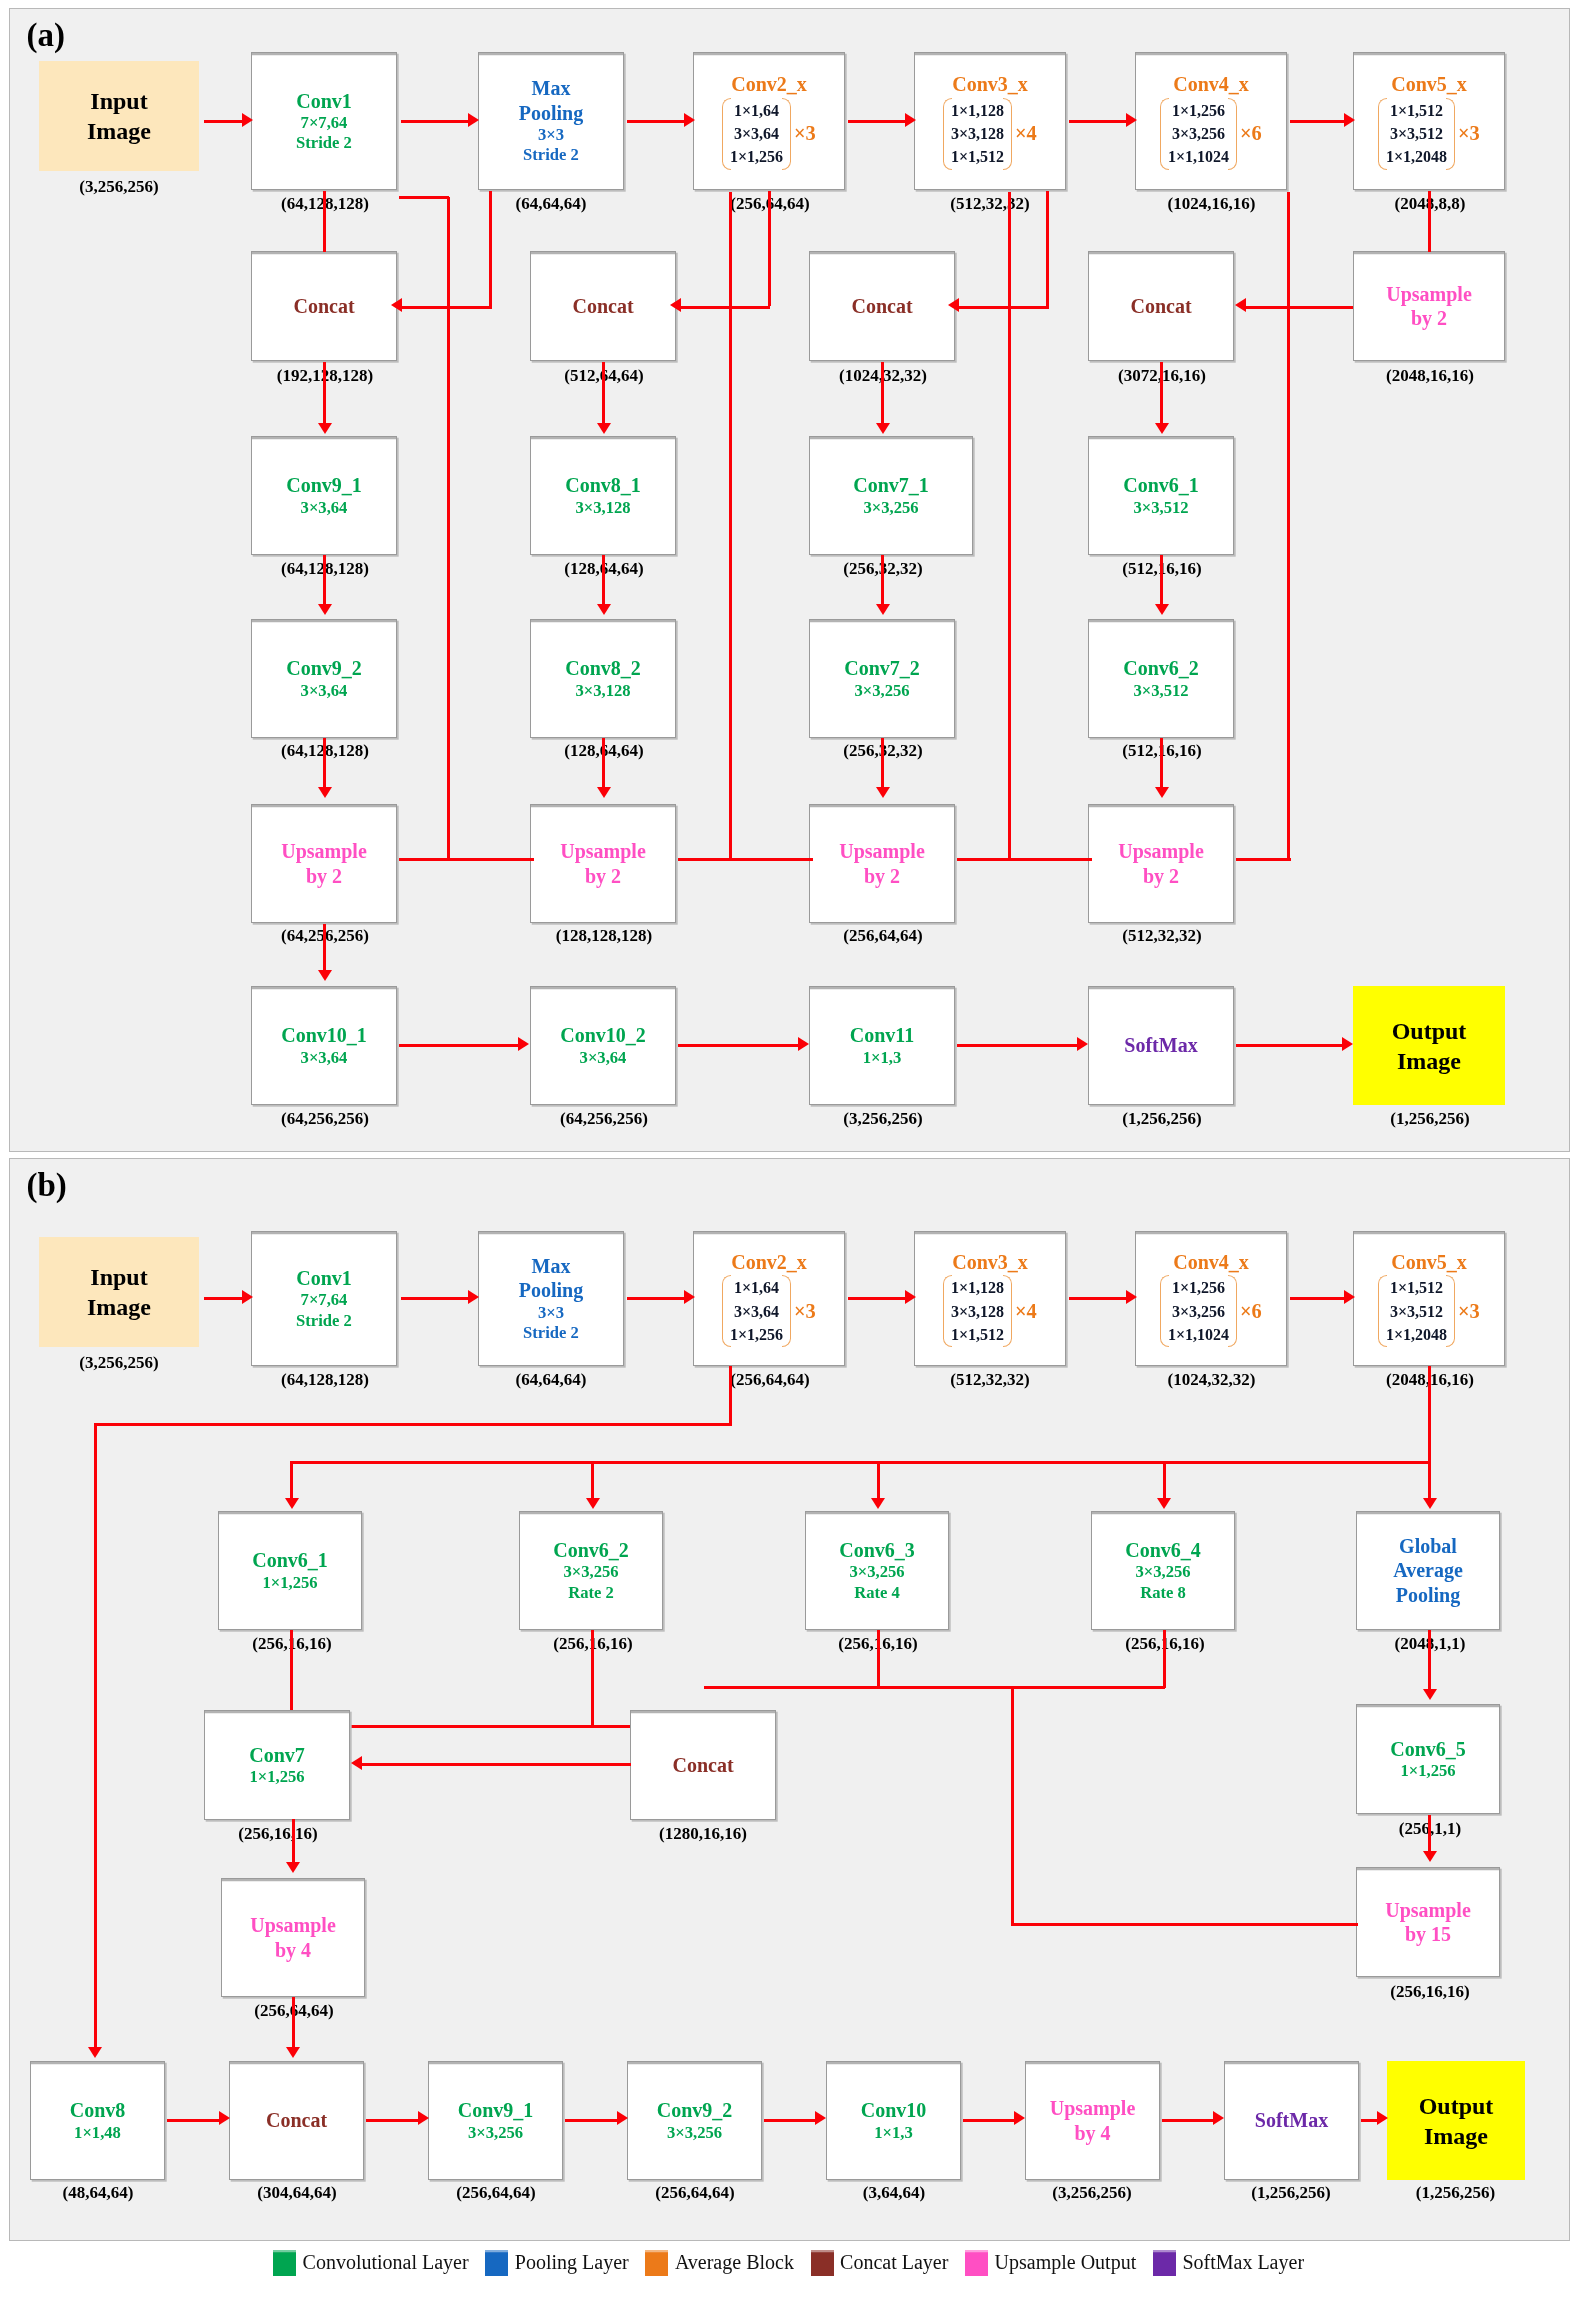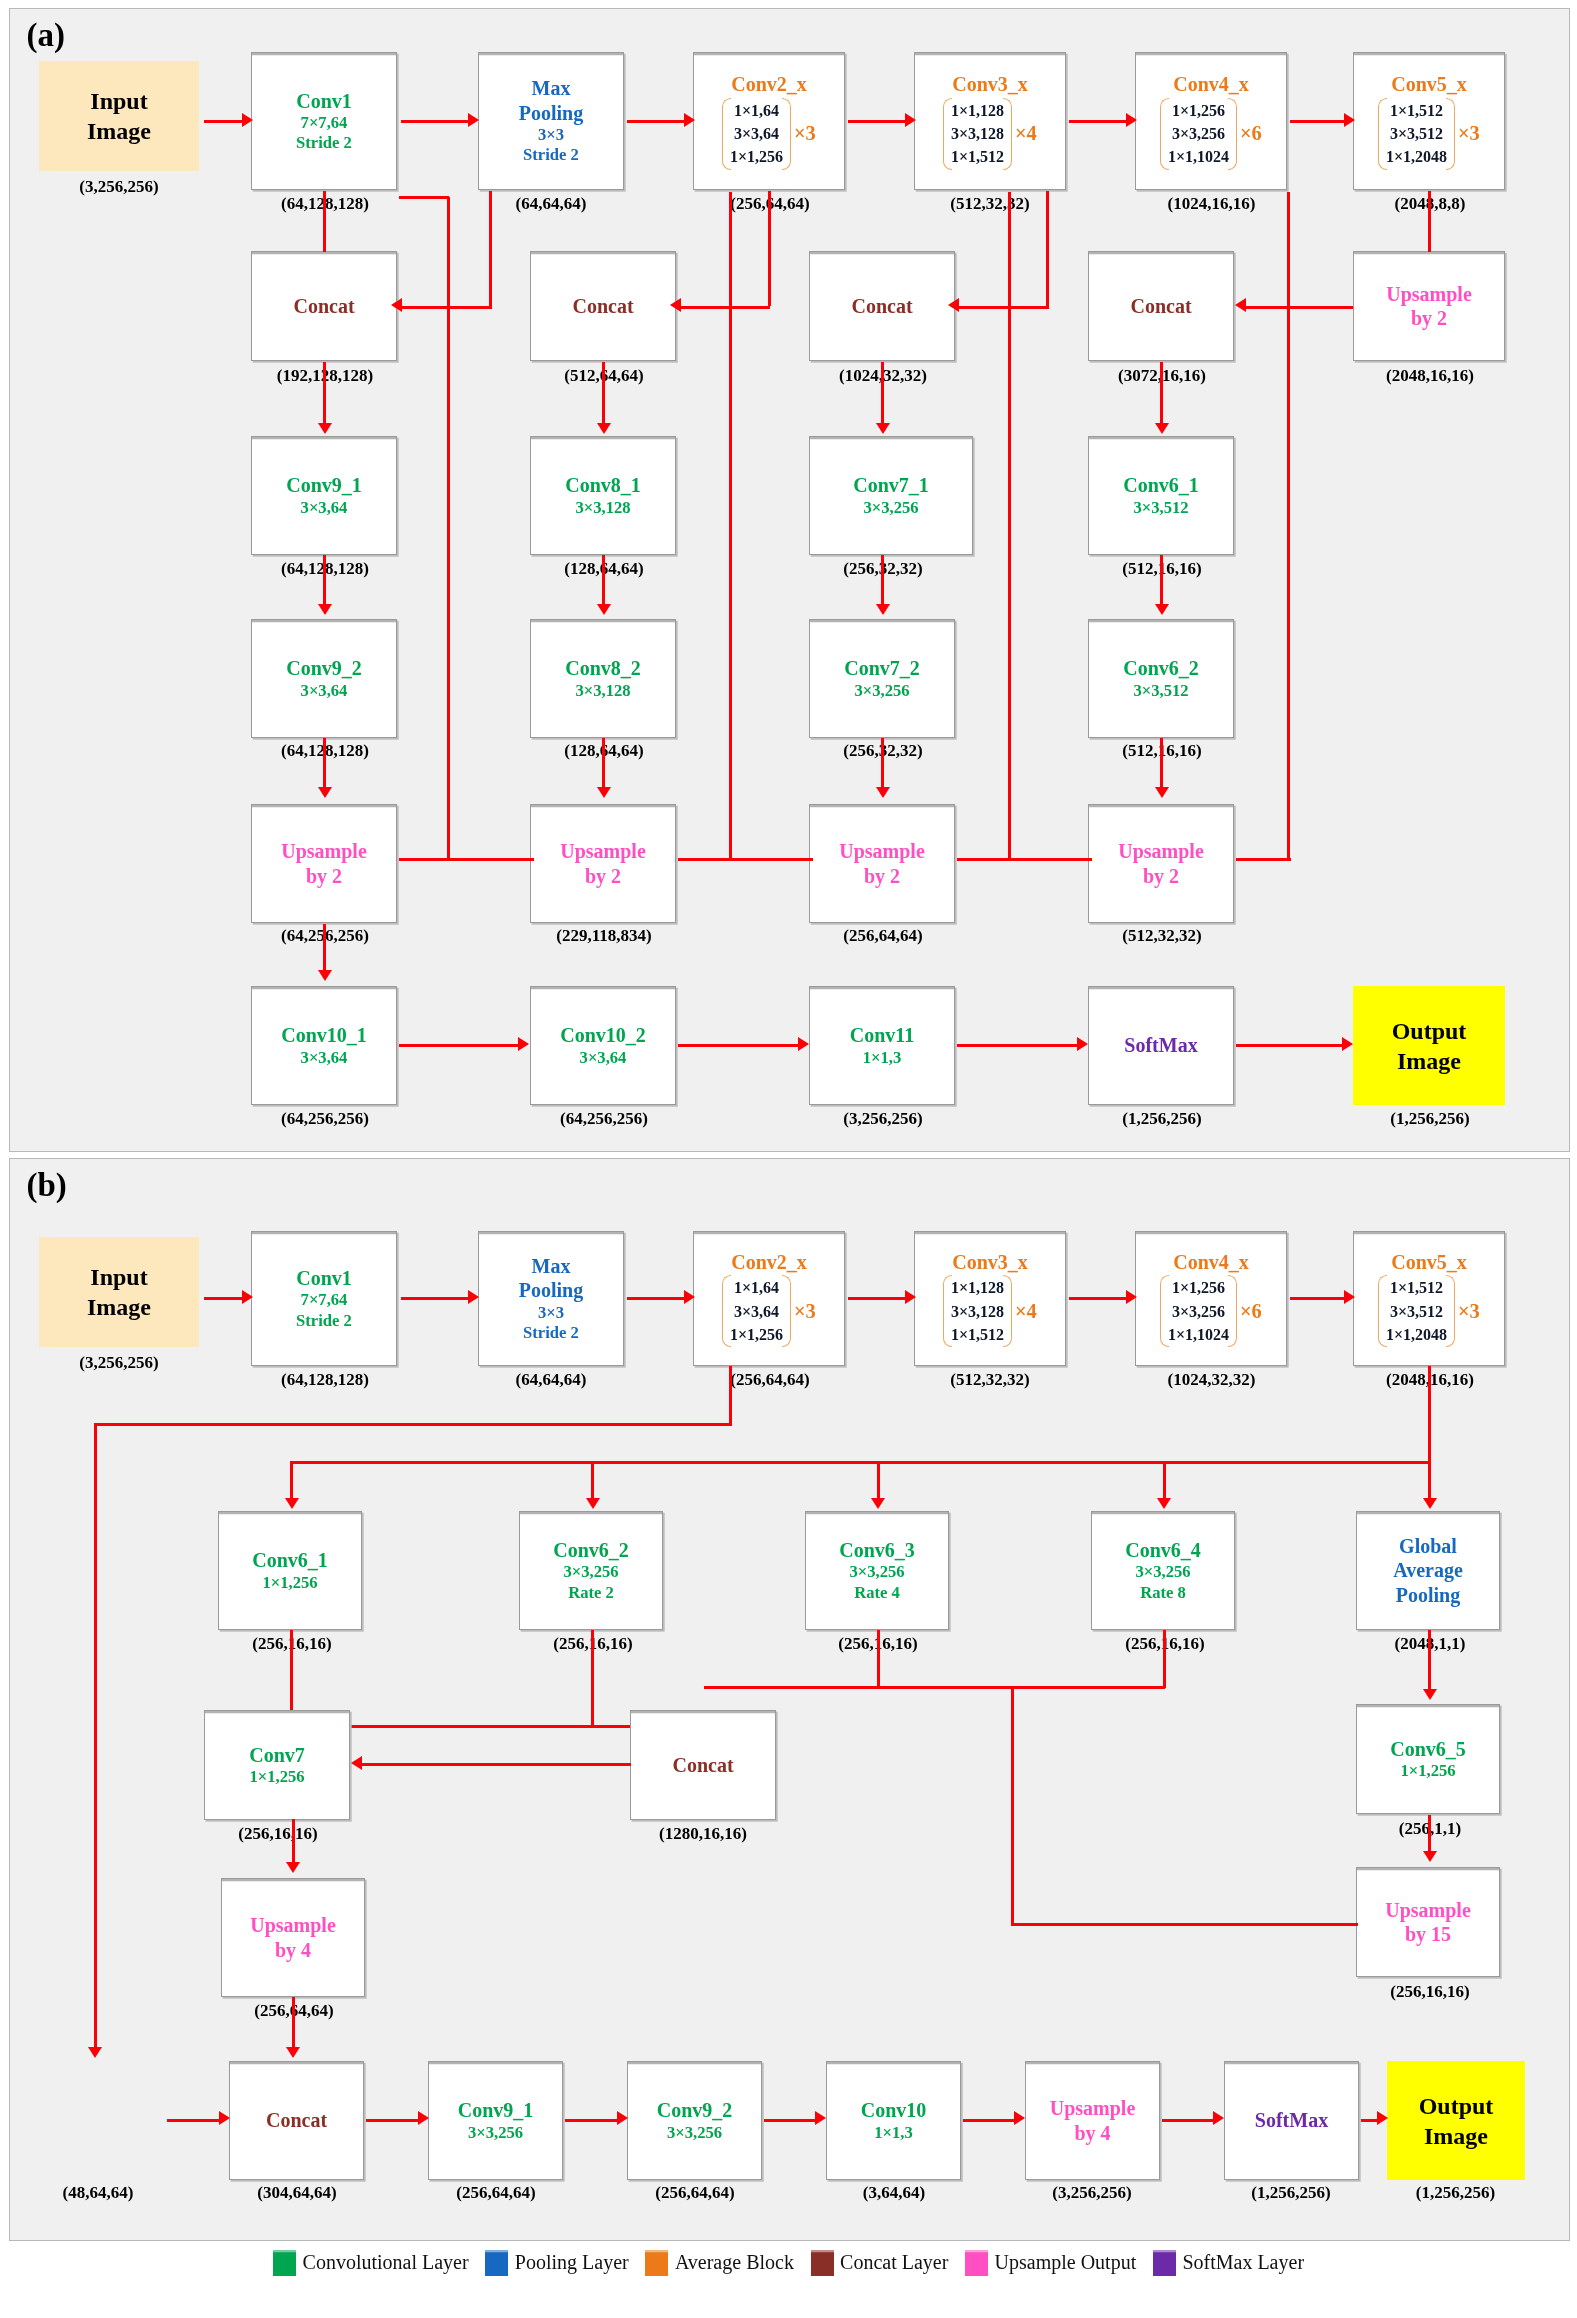--- a/index.html
+++ b/index.html
@@ -273,21 +273,21 @@
   <div class="node" style="left:251px;top:804px;width:146px;height:119px;">
     <span class="t1 c-up">Upsample</span>
     <span class="t1 c-up">by 2</span>
   </div>
   <div class="dim" style="left:235px;top:926px;width:180px;">(64,256,256)</div>
 
   <div class="node" style="left:530px;top:804px;width:146px;height:119px;">
     <span class="t1 c-up">Upsample</span>
     <span class="t1 c-up">by 2</span>
   </div>
-  <div class="dim" style="left:514px;top:926px;width:180px;">(229,118,834)</div>
+  <div class="dim" style="left:514px;top:926px;width:180px;">(128,128,128)</div>
 
   <div class="node" style="left:809px;top:804px;width:146px;height:119px;">
     <span class="t1 c-up">Upsample</span>
     <span class="t1 c-up">by 2</span>
   </div>
   <div class="dim" style="left:793px;top:926px;width:180px;">(256,64,64)</div>
 
   <div class="node" style="left:1088px;top:804px;width:146px;height:119px;">
     <span class="t1 c-up">Upsample</span>
     <span class="t1 c-up">by 2</span>
@@ -540,20 +540,24 @@
   <div class="node" style="left:221px;top:1878px;width:144px;height:119px;">
     <span class="t1 c-up">Upsample</span>
     <span class="t1 c-up">by 4</span>
   </div>
   <div class="dim" style="left:204px;top:2001px;width:180px;">(256,64,64)</div>
   <div class="wire vw" style="left:292px;top:1819px;height:44px;"></div>
   <div class="av d" style="left:286px;top:1862px;"></div>
   <div class="wire vw" style="left:292px;top:1997px;height:52px;"></div>
   <div class="av d" style="left:286px;top:2047px;"></div>
 
+  <div class="node" style="left:30px;top:2061px;width:135px;height:119px;">
+    <span class="t1 c-conv">Conv8</span>
+    <span class="t2 c-conv">1×1,48</span>
+  </div>
   <div class="dim" style="left:11px;top:2183px;width:174px;">(48,64,64)</div>
 
   <div class="node" style="left:229px;top:2061px;width:135px;height:119px;">
     <span class="t1 c-cat">Concat</span>
   </div>
   <div class="dim" style="left:210px;top:2183px;width:174px;">(304,64,64)</div>
 
   <div class="node" style="left:428px;top:2061px;width:135px;height:119px;">
     <span class="t1 c-conv">Conv9_1</span>
     <span class="t2 c-conv">3×3,256</span>

